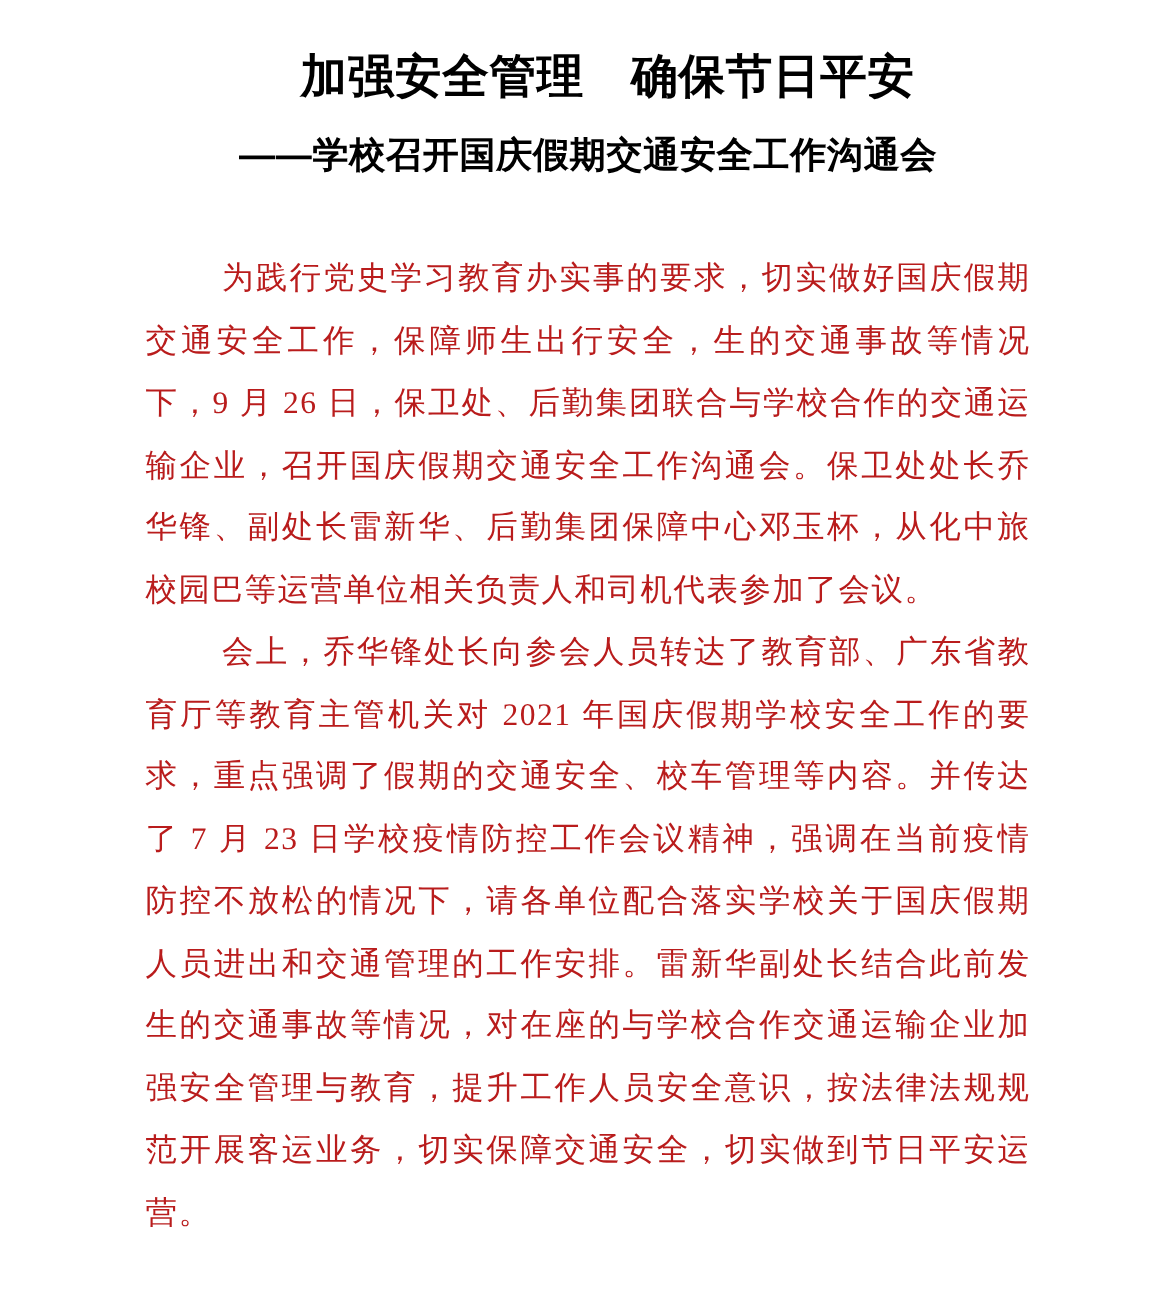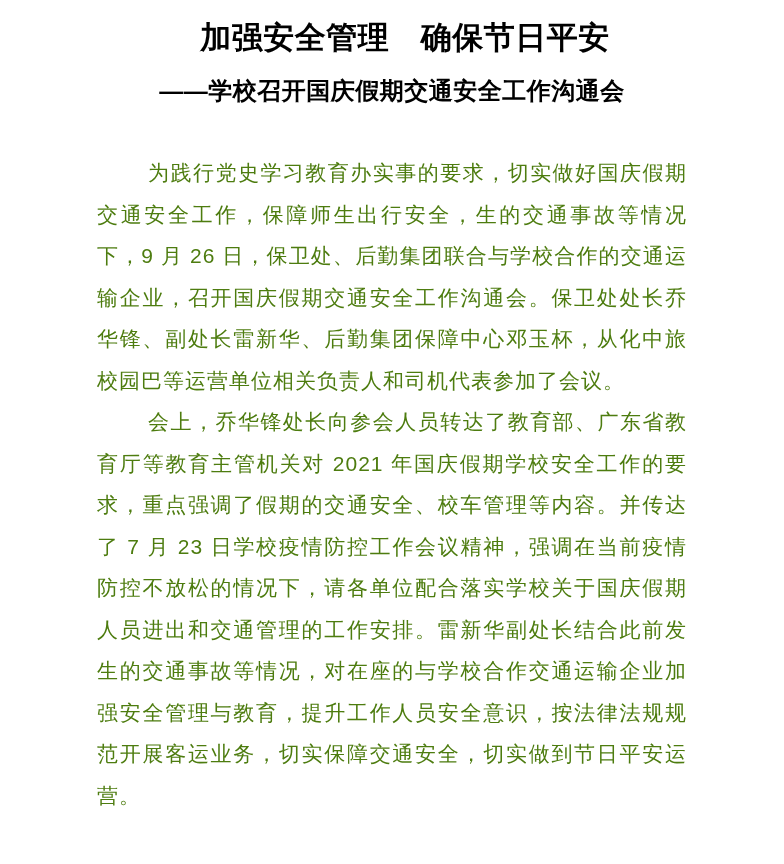--- a/index.html
+++ b/index.html
@@ -9,21 +9,21 @@
   }
   .page {
     position: relative;
     width: 784px;
     height: 864px;
     background: #ffffff;
     color: #000000;
     overflow: hidden;
   }
   .doc-title {
-    margin: 0;
+    margin: 13px;
     padding-top: 21px;
     text-align: center;
     text-indent: 26px;
     font-family: "Liberation Sans", sans-serif;
     font-weight: bold;
     font-size: 31px;
     line-height: 33px;
     letter-spacing: 0.5px;
     color: #000000;
     white-space: pre;
@@ -34,23 +34,23 @@
     font-family: "Liberation Sans", sans-serif;
     font-weight: bold;
     font-size: 24px;
     line-height: 24px;
     letter-spacing: 0.5px;
     color: #000000;
   }
   .doc-body {
     margin-top: 49px;
     padding: 0 97px;
-    font-family: Liberation Sans, sans-serif;
+    font-family: Liberation Serif, serif;
     font-size: 21px;
-    color: #4d7c0f;
+    color: #b91c1c;
   }
   .line {
     line-height: 41.5px;
     letter-spacing: 1px;
     text-align: justify;
     text-align-last: justify;
     text-justify: inter-character;
     white-space: pre-wrap;
   }
   .line.first {

